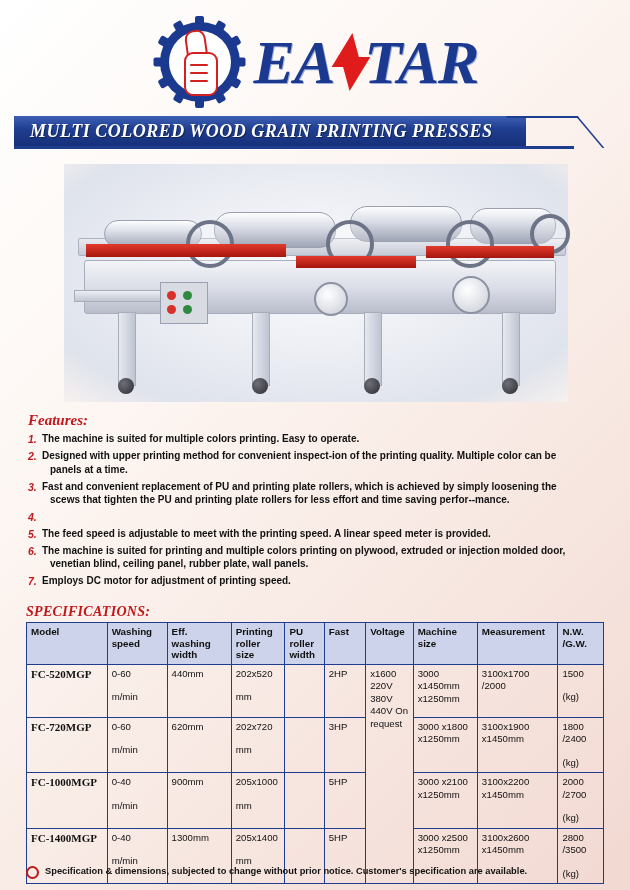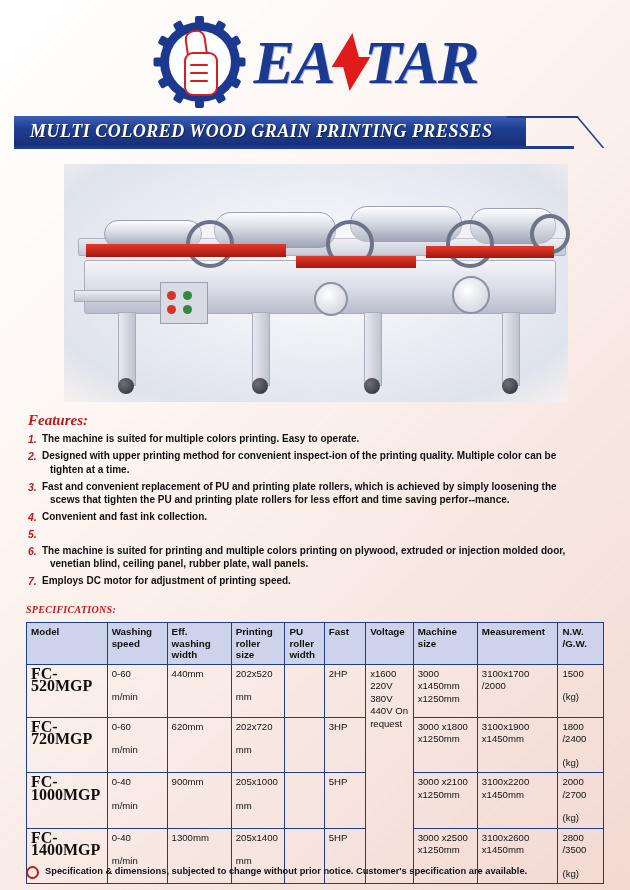--- a/index.html
+++ b/index.html
@@ -146,36 +146,36 @@
   }
   .feat .txt{
     font-size:10px;color:#111;line-height:13.5px;font-weight:bold;
   }
   .feat .txt .cont{display:block;padding-left:8px;}
 
   
   .spec-title{
     position:absolute;left:26px;top:604px;
     font-family:"Liberation Serif",serif;font-style:italic;font-weight:bold;
-    font-size:10px;color:#c2171b;letter-spacing:.3px;
+    font-size:14px;color:#c2171b;letter-spacing:.3px;
   }
   table.spec{
     position:absolute;left:26px;top:622px;width:578px;
     border-collapse:collapse;table-layout:fixed;
   }
   table.spec th,table.spec td{
     border:1px solid #1f3d8f;
     font-size:9.6px;color:#111;vertical-align:top;
     padding:3px 4px;
   }
   table.spec th{
     background:#ccd3ea;text-align:left;font-weight:bold;font-size:9.8px;line-height:11.5px;
   }
   table.spec td{height:46px;line-height:12.5px;}
-  table.spec td.model{font-weight:bold;font-family:"Liberation Serif",serif;font-size:16px;margin-left:16px;}
+  table.spec td.model{font-weight:bold;font-family:"Liberation Serif",serif;font-size:11px;margin-left:16px;}
   .u{display:block;margin-top:11px;}
   .mid{text-align:left;}
 
   
   .foot{
     position:absolute;left:26px;top:866px;width:580px;
     font-size:9.3px;color:#111;font-weight:bold;display:flex;align-items:flex-start;
   }
   .foot .bullet{
     width:9px;height:9px;border-radius:50%;border:2px solid #c2171b;
@@ -267,39 +267,39 @@
 
     <div class="feat">
       <div class="num">1.</div>
       <div class="txt"><span>The machine is suited for multiple colors printing. Easy to operate.</span></div>
     </div>
 
     <div class="feat">
       <div class="num">2.</div>
       <div class="txt">
         <span>Designed with upper printing method for convenient inspect-ion of the printing quality. Multiple color can be</span>
-        <span class="cont">tighten at a time.</span>
+        <span class="cont">panels at a time.</span>
       </div>
     </div>
 
     <div class="feat">
       <div class="num">3.</div>
       <div class="txt">
         <span>Fast and convenient replacement of PU and printing plate rollers, which is achieved by simply loosening the</span>
         <span class="cont">scews that tighten the PU and printing plate rollers for less effort and time saving perfor--mance.</span>
       </div>
     </div>
 
     <div class="feat">
       <div class="num">4.</div>
-      <div class="txt"><span>Convenient and fast ink collection.</span></div>
     </div>
 
     <div class="feat">
       <div class="num">5.</div>
+      <div class="txt"><span>The feed speed is adjustable to meet with the printing speed. A linear speed meter is provided.</span></div>
     </div>
 
     <div class="feat">
       <div class="num">6.</div>
       <div class="txt">
         <span>The machine is suited for printing and multiple colors printing on plywood, extruded or injection molded door,</span>
         <span class="cont">venetian blind, ceiling panel, rubber plate, wall panels.</span>
       </div>
     </div>
 

